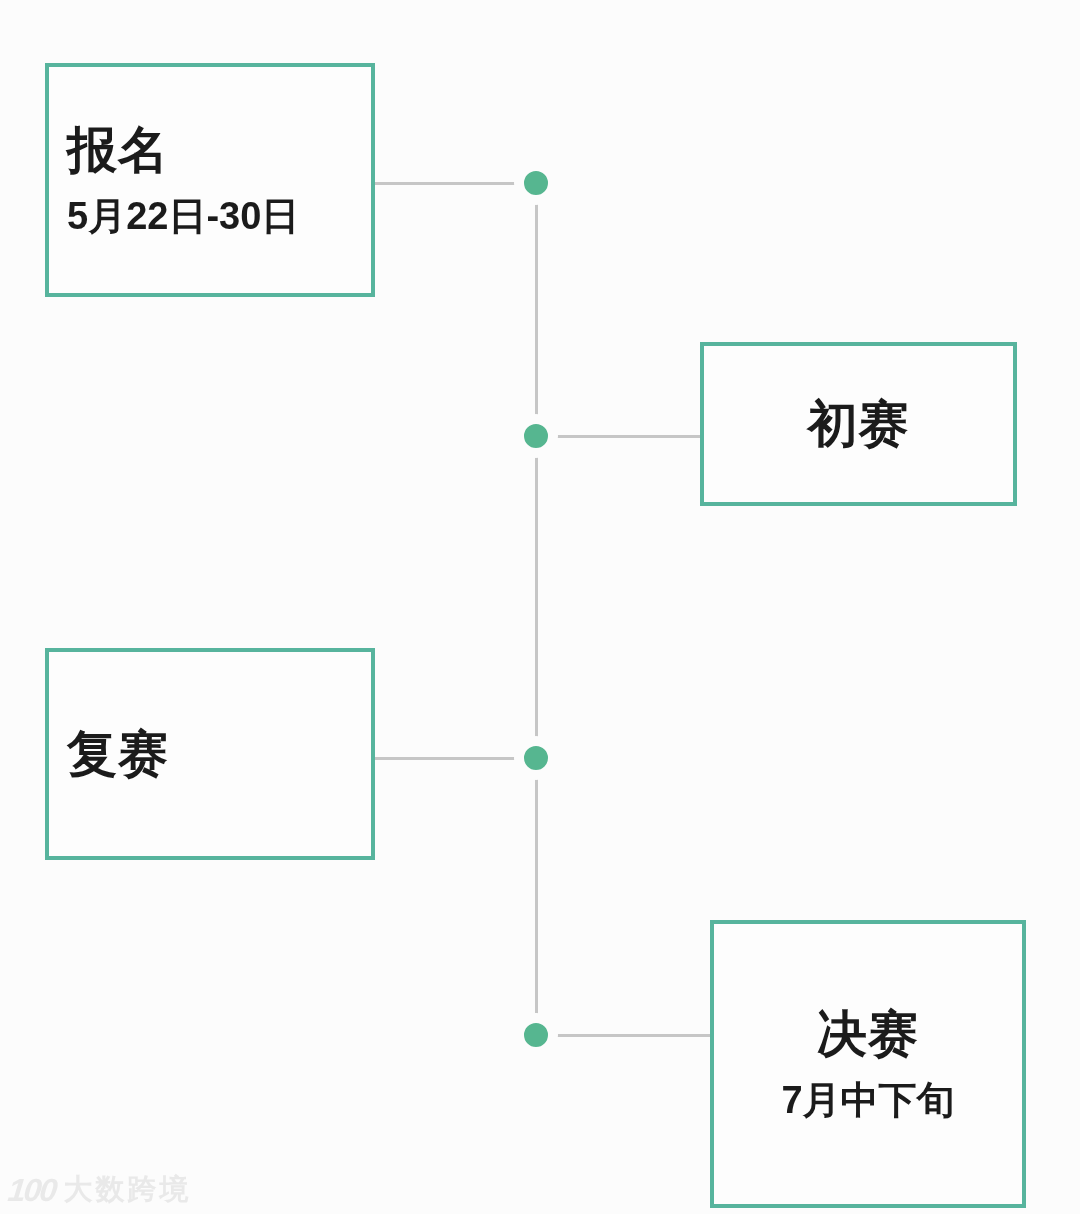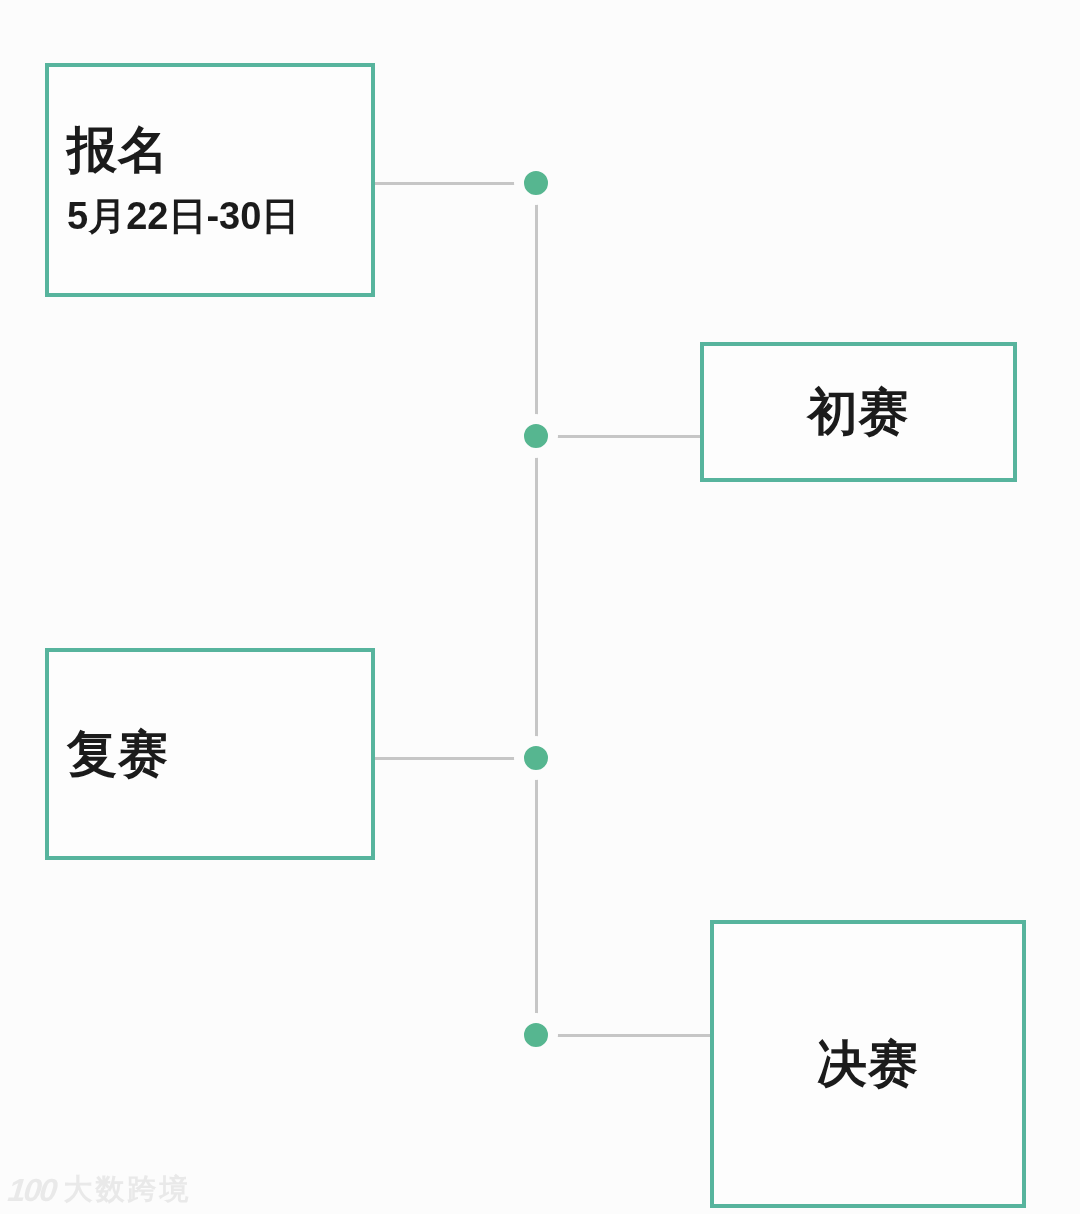--- a/index.html
+++ b/index.html
@@ -55,21 +55,21 @@
     letter-spacing:1px;
   }
   .stage-box .stage-date{
     font-weight:bold;font-size:38px;line-height:1.0;
     margin-top:22px;letter-spacing:0px;
   }
   .align-left{align-items:flex-start;padding-left:18px;padding-right:0;text-align:left;}
   .align-center{align-items:center;text-align:center;}
 
   .b1{left:45px;top:63px;width:330px;height:234px;}
-  .b2{left:700px;top:342px;width:317px;height:140px;}
+  .b2{left:700px;top:342px;width:317px;height:164px;}
   .b3{left:45px;top:648px;width:330px;height:212px;}
   .b4{left:710px;top:920px;width:316px;height:288px;}
 
   .watermark{
     position:absolute;left:8px;top:1170px;height:40px;
     display:flex;align-items:center;gap:8px;
     color:var(--watermark);
     font-weight:bold;
     user-select:none;
   }
@@ -104,20 +104,21 @@
   <div class="stage-box b2 align-center">
     <div class="stage-name">初赛</div>
   </div>
 
   <div class="stage-box b3 align-left">
     <div class="stage-name">复赛</div>
   </div>
 
   <div class="stage-box b4 align-center">
     <div class="stage-name">决赛</div>
+    <div class="stage-date">7月中下旬</div>
   </div>
 
   <div class="watermark">
     <span class="wm-logo">100</span>
     <span class="wm-text">大数跨境</span>
   </div>
 
 </div>
 
 </body></html>

